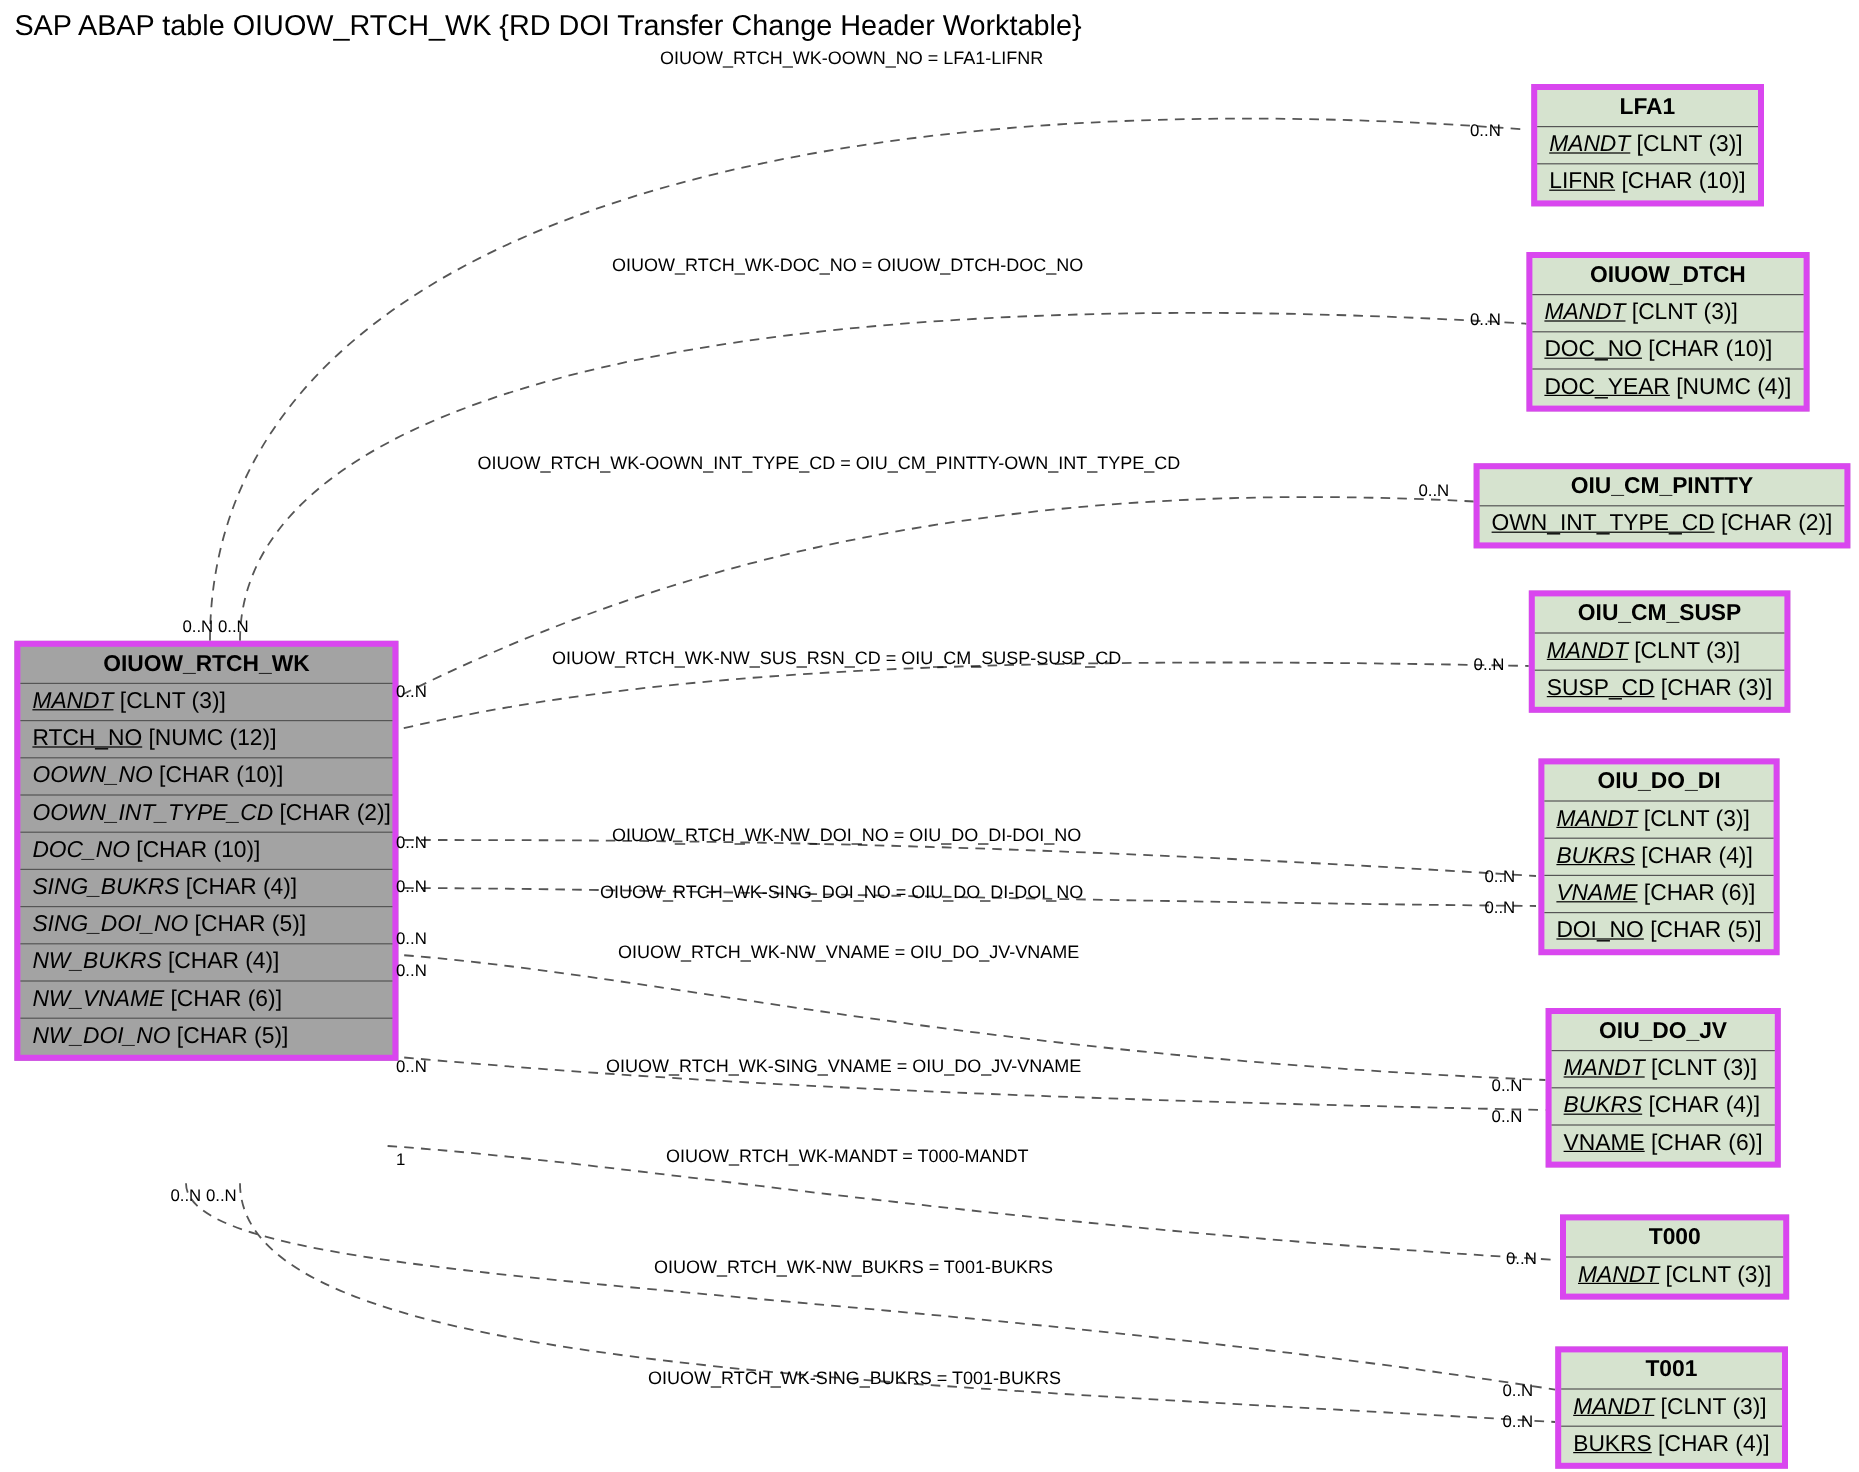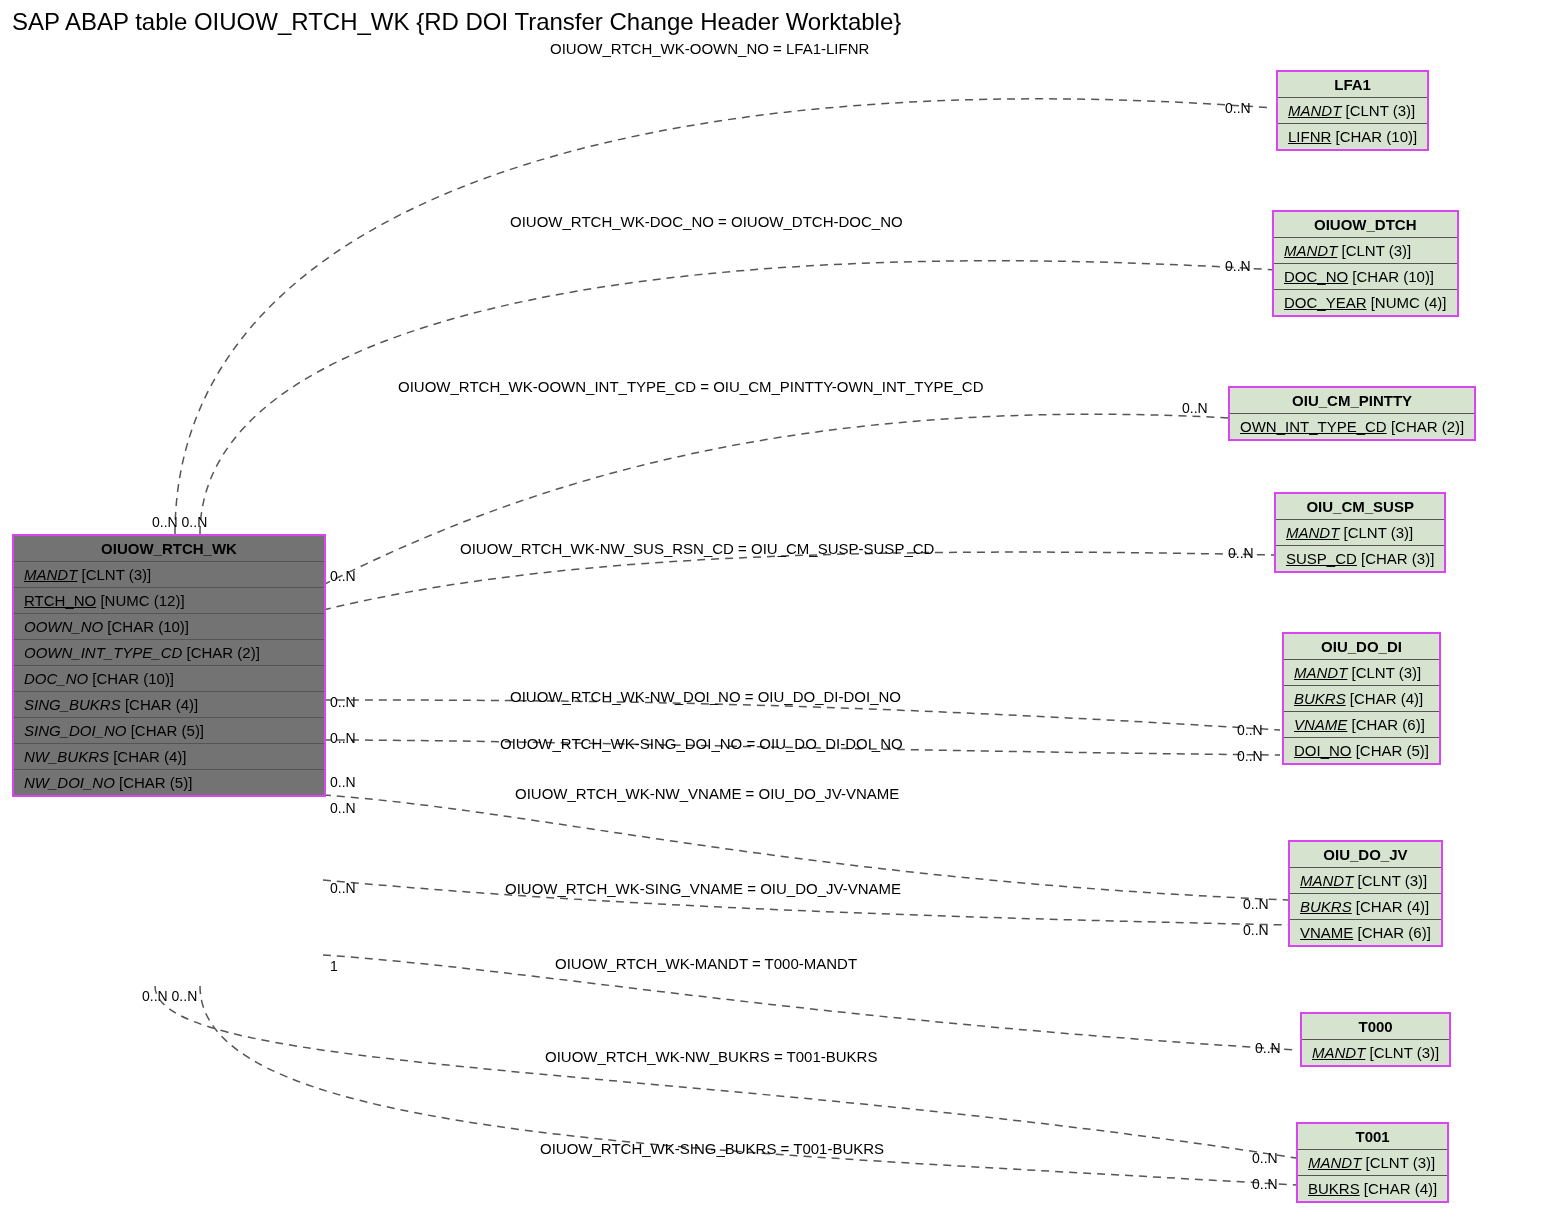--- a/index.html
+++ b/index.html
@@ -1,20 +1,20 @@
 <!DOCTYPE html>
 <html><head>
 <meta charset="utf-8">
 <style>
   html,body{margin:0;padding:0;font-family:Verdana,Geneva,sans-serif;background:#fff;color:#000}
   .canvas{position:relative;width:1549px;height:1227px}
   svg.edges{position:absolute;left:0;top:0;width:1549px;height:1227px;pointer-events:none}
   .title{position:absolute;left:12px;top:8px;font-size:24px;white-space:nowrap}
-  .entity{position:absolute;border:2px solid #d946ef;background:#d6e3cf;font-size:15px}
-  .entity.primary{background:#737373}
+  .entity{position:absolute;border:5px solid #d946ef;background:#d6e3cf;font-size:19px}
+  .entity.primary{background:#a3a3a3}
   .entity .hdr{font-weight:bold;text-align:center;padding:4px 10px;border-bottom:1px solid #555;white-space:nowrap}
   .entity .row{padding:4px 10px;border-bottom:1px solid #555;white-space:nowrap}
   .entity .row:last-child{border-bottom:none}
   .entity .key{font-style:italic;text-decoration:underline}
   .entity .ul{text-decoration:underline}
   .rel-label{position:absolute;font-size:15px;white-space:nowrap;background:transparent}
   .card{position:absolute;font-size:14px;white-space:nowrap}
 </style>
 </head>
 <body>
@@ -42,20 +42,21 @@
   <div class="entity primary" style="left:12px;top:534px;width:310px">
     <div class="hdr">OIUOW_RTCH_WK</div>
     <div class="row"><span class="key">MANDT</span> <span>[CLNT (3)]</span></div>
     <div class="row"><span class="ul">RTCH_NO</span> <span>[NUMC (12)]</span></div>
     <div class="row"><span style="font-style:italic">OOWN_NO</span> <span>[CHAR (10)]</span></div>
     <div class="row"><span style="font-style:italic">OOWN_INT_TYPE_CD</span> <span>[CHAR (2)]</span></div>
     <div class="row"><span style="font-style:italic">DOC_NO</span> <span>[CHAR (10)]</span></div>
     <div class="row"><span style="font-style:italic">SING_BUKRS</span> <span>[CHAR (4)]</span></div>
     <div class="row"><span style="font-style:italic">SING_DOI_NO</span> <span>[CHAR (5)]</span></div>
     <div class="row"><span style="font-style:italic">NW_BUKRS</span> <span>[CHAR (4)]</span></div>
+    <div class="row"><span style="font-style:italic">NW_VNAME</span> <span>[CHAR (6)]</span></div>
     <div class="row"><span style="font-style:italic">NW_DOI_NO</span> <span>[CHAR (5)]</span></div>
   </div>
 
   <div class="entity" style="left:1276px;top:70px">
     <div class="hdr">LFA1</div>
     <div class="row"><span class="key">MANDT</span> <span>[CLNT (3)]</span></div>
     <div class="row"><span class="ul">LIFNR</span> <span>[CHAR (10)]</span></div>
   </div>
 
   <div class="entity" style="left:1272px;top:210px">

